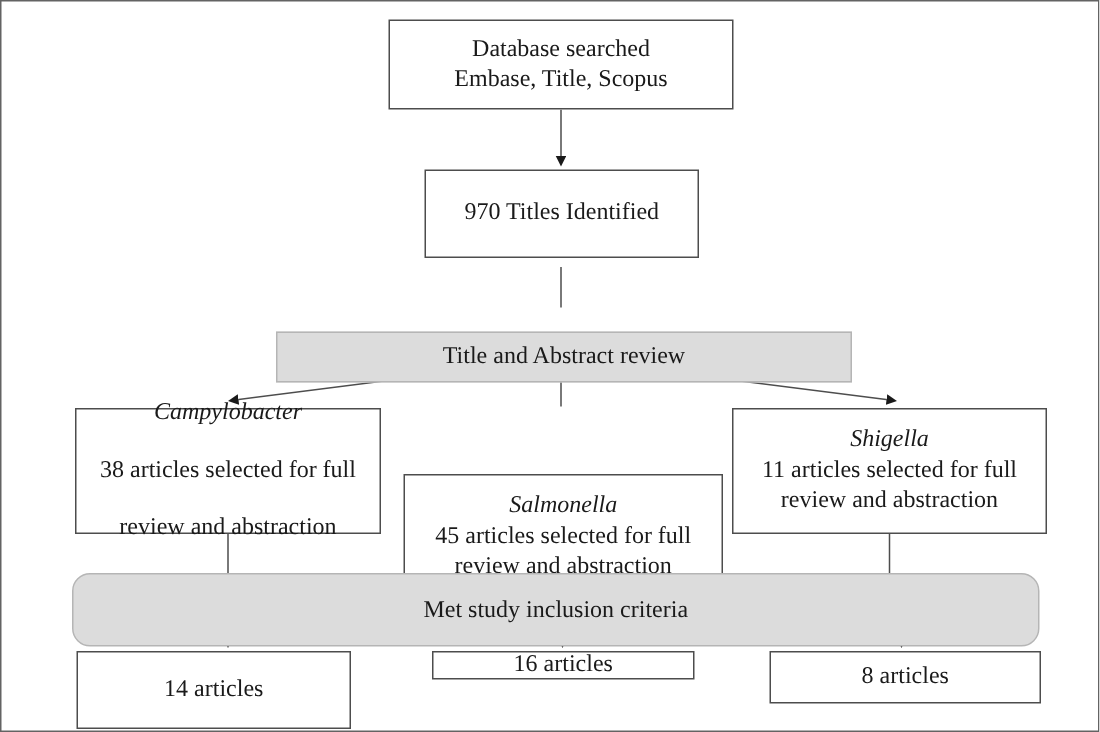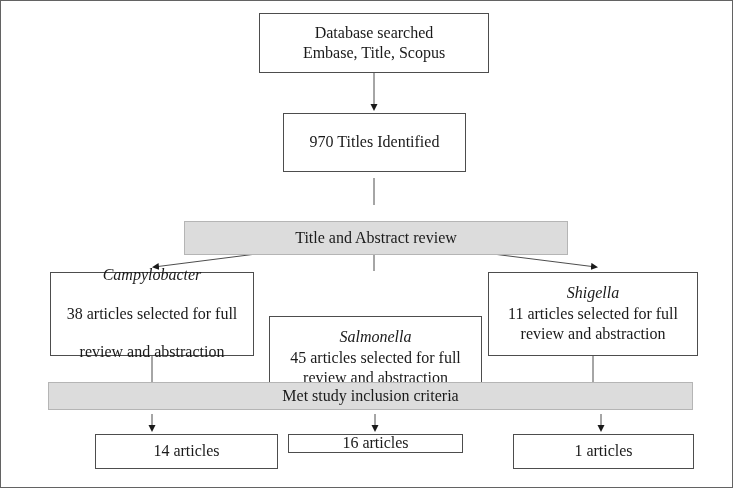--- a/index.html
+++ b/index.html
@@ -45,22 +45,22 @@
     font-size: 16px;
   }
   .organism { font-style: italic; }
   
   #node-database      { left: 258px; top: 12px;  width: 230px; height: 60px; }
   #node-titles        { left: 282px; top: 112px; width: 183px; height: 59px; gap: 20px; }
   #bar-title-abstract { left: 183px; top: 204px; width: 384px; height: 34px; margin-top: 16px; }
   #node-campylobacter { left: 49px;  top: 271px; width: 204px; height: 84px; gap: 18px; }
   #node-salmonella    { left: 268px; top: 271px; width: 213px; height: 84px; margin-top: 44px; }
   #node-shigella      { left: 487px; top: 271px; width: 210px; height: 84px; font-family: Liberation Serif, serif; }
-  #bar-inclusion      { left: 47px;  top: 381px; width: 645px; height: 28px; }
-  #node-final-campy   { left: 50px;  top: 433px; width: 183px; height: 35px; margin-left: 44px; }
+  #bar-inclusion      { left: 47px;  top: 381px; width: 645px; height: 49px; border-radius: 12px; }
+  #node-final-campy   { left: 50px;  top: 433px; width: 183px; height: 52px; }
   #node-final-salmo   { left: 287px; top: 433px; width: 175px; height: 19px; }
   #node-final-shig    { left: 512px; top: 433px; width: 181px; height: 35px; }
 </style>
 </head>
 <body>
 
 <div class="frame">
 
   <svg class="svg-layer" viewBox="0 0 733 488" xmlns="http://www.w3.org/2000/svg">
     <defs>
@@ -120,16 +120,16 @@
 
   <div class="node" id="node-final-campy">
     <span>14 articles</span>
   </div>
 
   <div class="node" id="node-final-salmo">
     <span>16 articles</span>
   </div>
 
   <div class="node" id="node-final-shig">
-    <span>1 articles</span>
+    <span>8 articles</span>
   </div>
 
 </div>
 
 </body></html>

